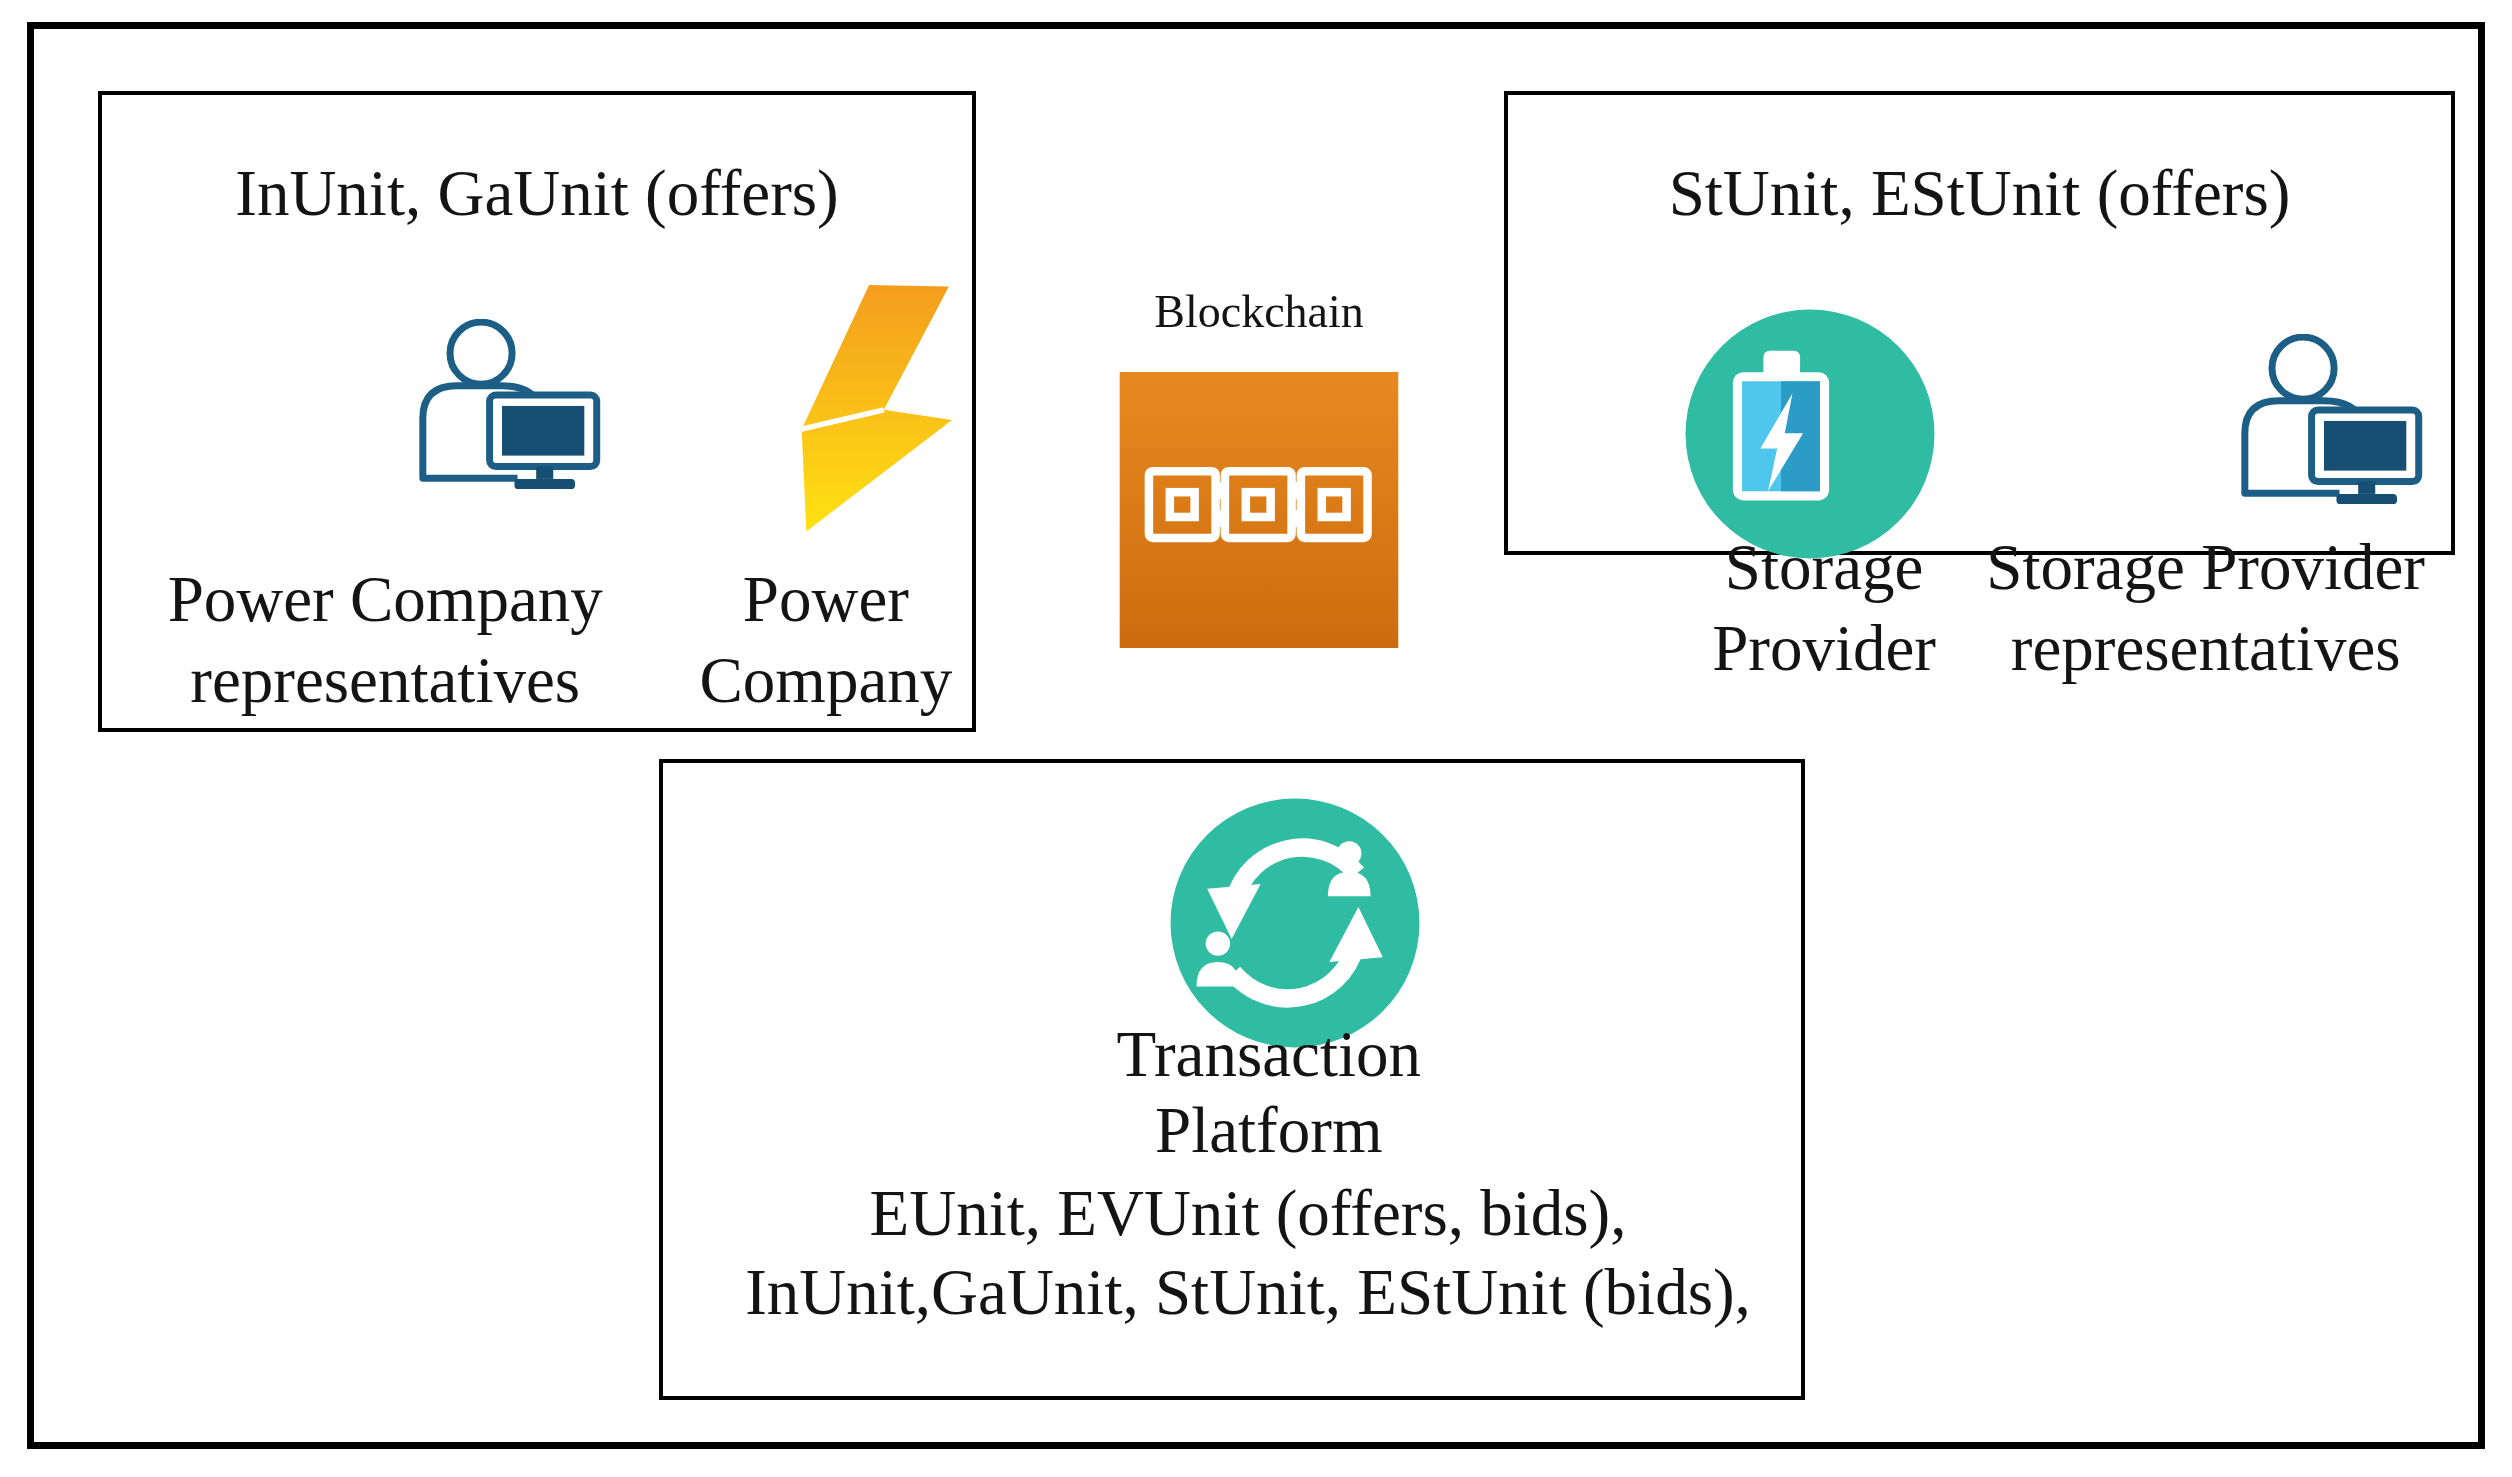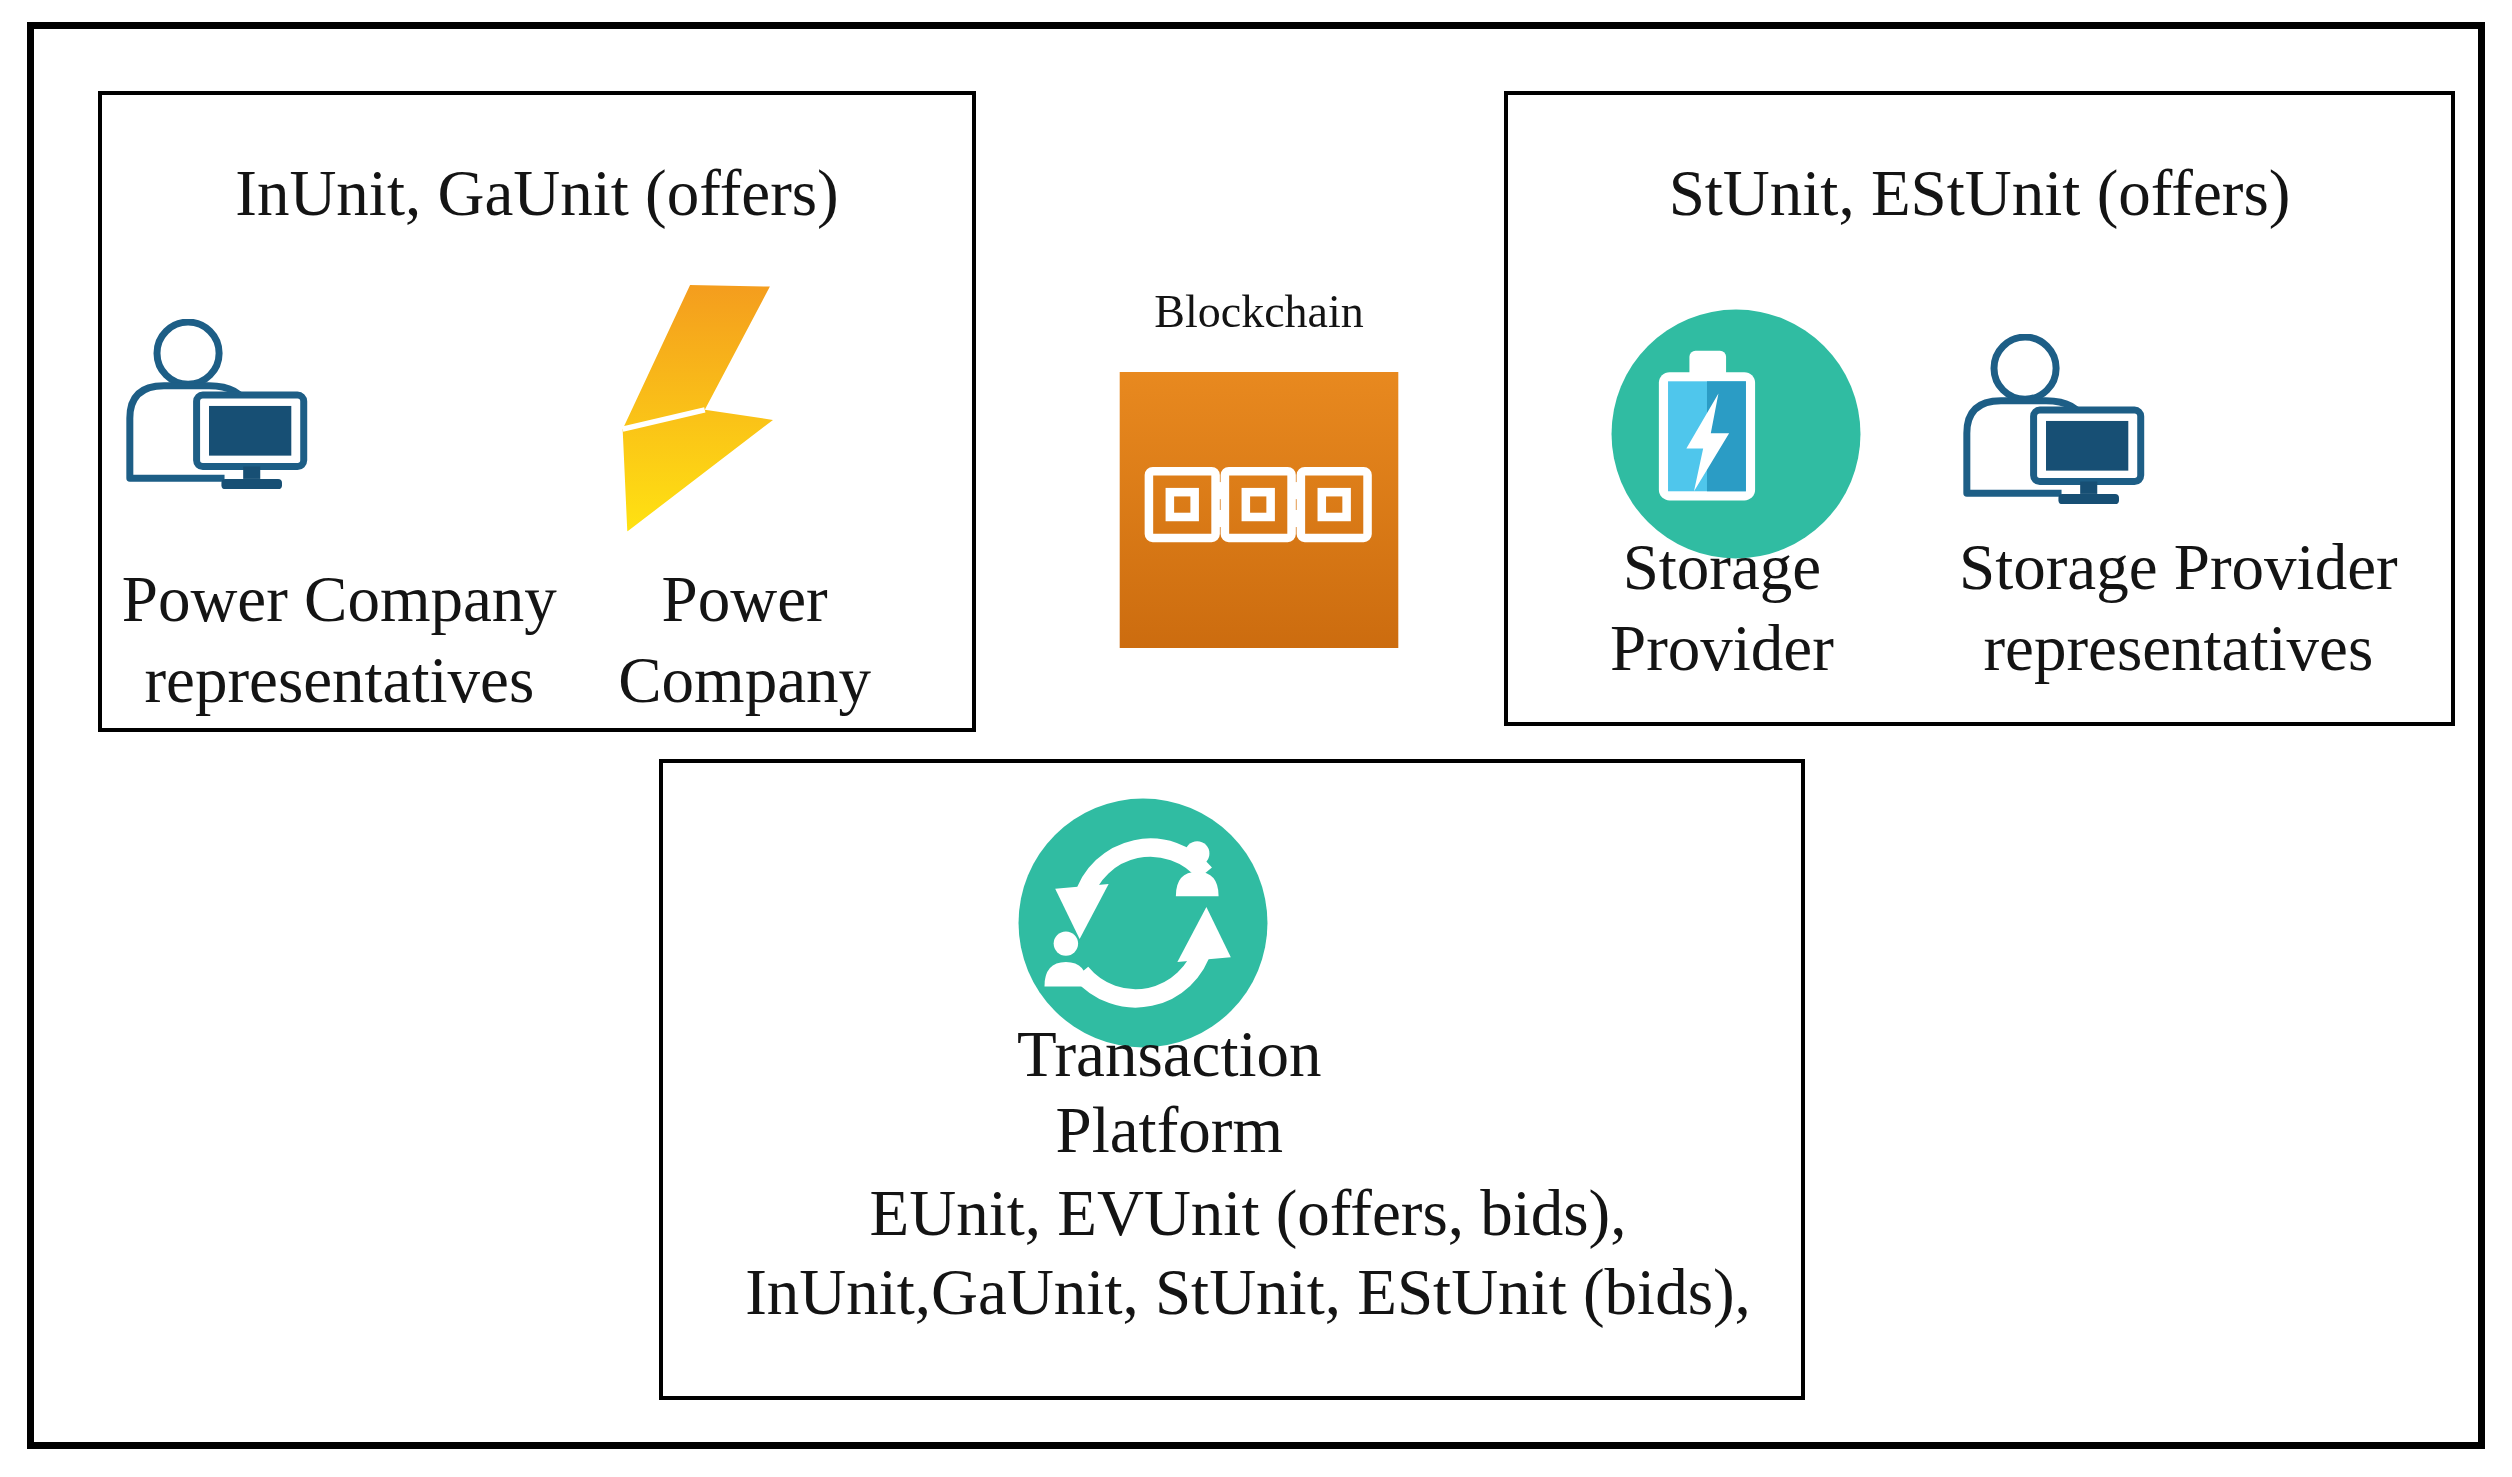--- a/index.html
+++ b/index.html
@@ -3,25 +3,25 @@
 <meta charset="utf-8">
 <style>
   html,body{margin:0;padding:0;background:#ffffff;}
   body{width:2512px;height:1477px;position:relative;
        font-family:"Liberation Serif","DejaVu Serif",serif;color:#141414;}
   .canvas{position:absolute;left:0;top:0;width:2512px;height:1477px;background:#fff;font-family:Liberation Serif, serif;}
   .outer-frame{position:absolute;left:27px;top:22px;width:2458px;height:1427px;
        border:7.8px solid #000;box-sizing:border-box;}
   .panel{position:absolute;border:4.7px solid #000;box-sizing:border-box;background:#fff;}
   .panel-power{left:98px;top:91px;width:878px;height:641px;}
-  .panel-storage{left:1504px;top:91px;width:951px;height:635px;}
+  .panel-storage{left:1504px;top:91px;width:951px;height:464px;}
   .panel-platform{left:659px;top:759px;width:1146px;height:641px;}
   .panel-title{margin-top:58px;text-align:center;font-size:65px;line-height:80px;white-space:nowrap;}
   .actors{display:flex;justify-content:center;margin-top:45px;}
-  .actor{display:flex;flex-direction:column;align-items:flex-start;}
+  .actor{display:flex;flex-direction:column;align-items:flex-end;}
   .icon-area{height:258px;display:flex;align-items:center;justify-content:center;}
   .actor-label{margin-top:23px;text-align:center;font-size:65px;line-height:81px;white-space:nowrap;}
   
   .panel-power .col-1{width:481px;}
   .panel-power .col-2{width:334px;margin-left:15.5px;}
   
   .panel-storage .actors{justify-content:flex-start;margin-left:102px;}
   .panel-storage .col-1{width:326px;}
   .panel-storage .col-2{width:466px;margin-left:23px;}
   .panel-storage .icon-battery-wrap{margin-top:54px;}

